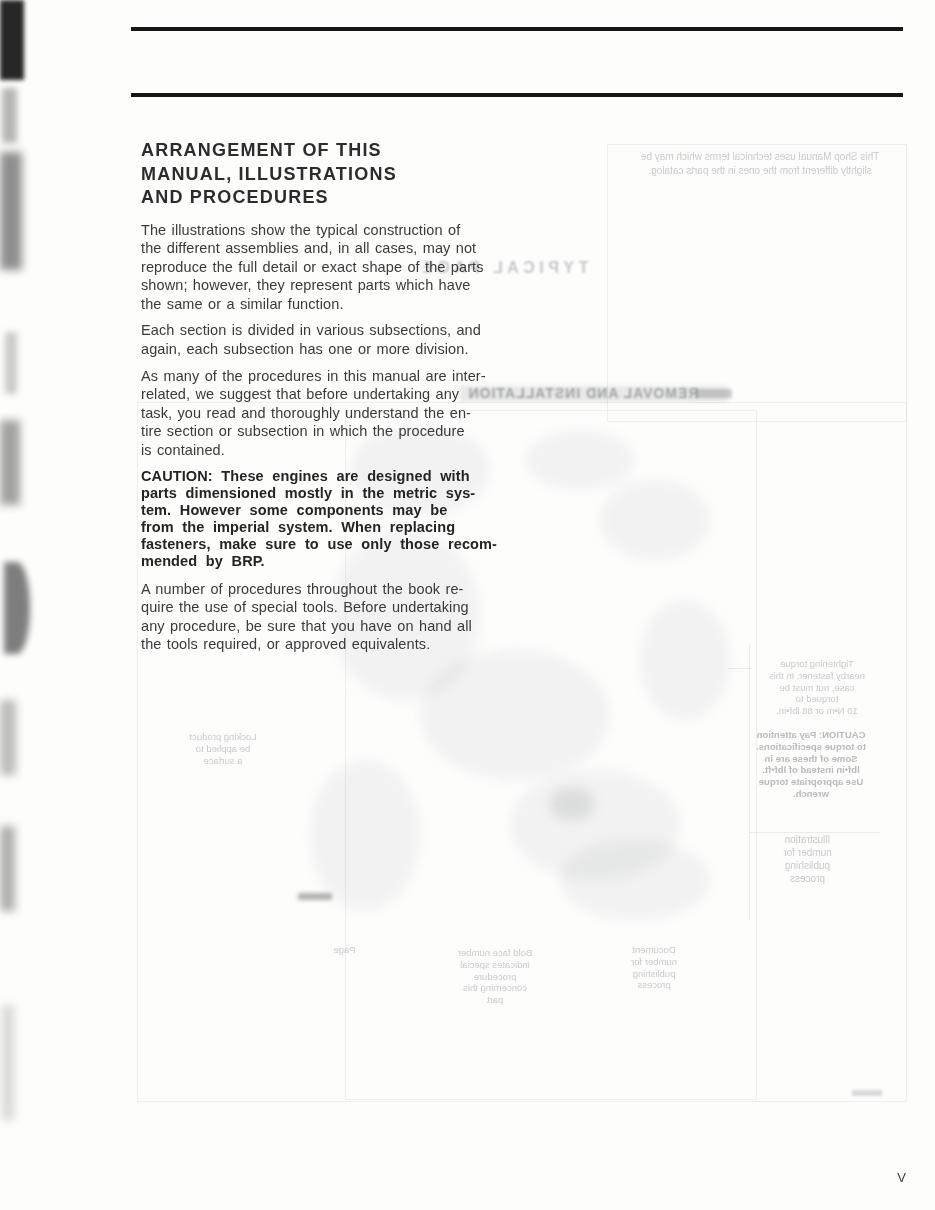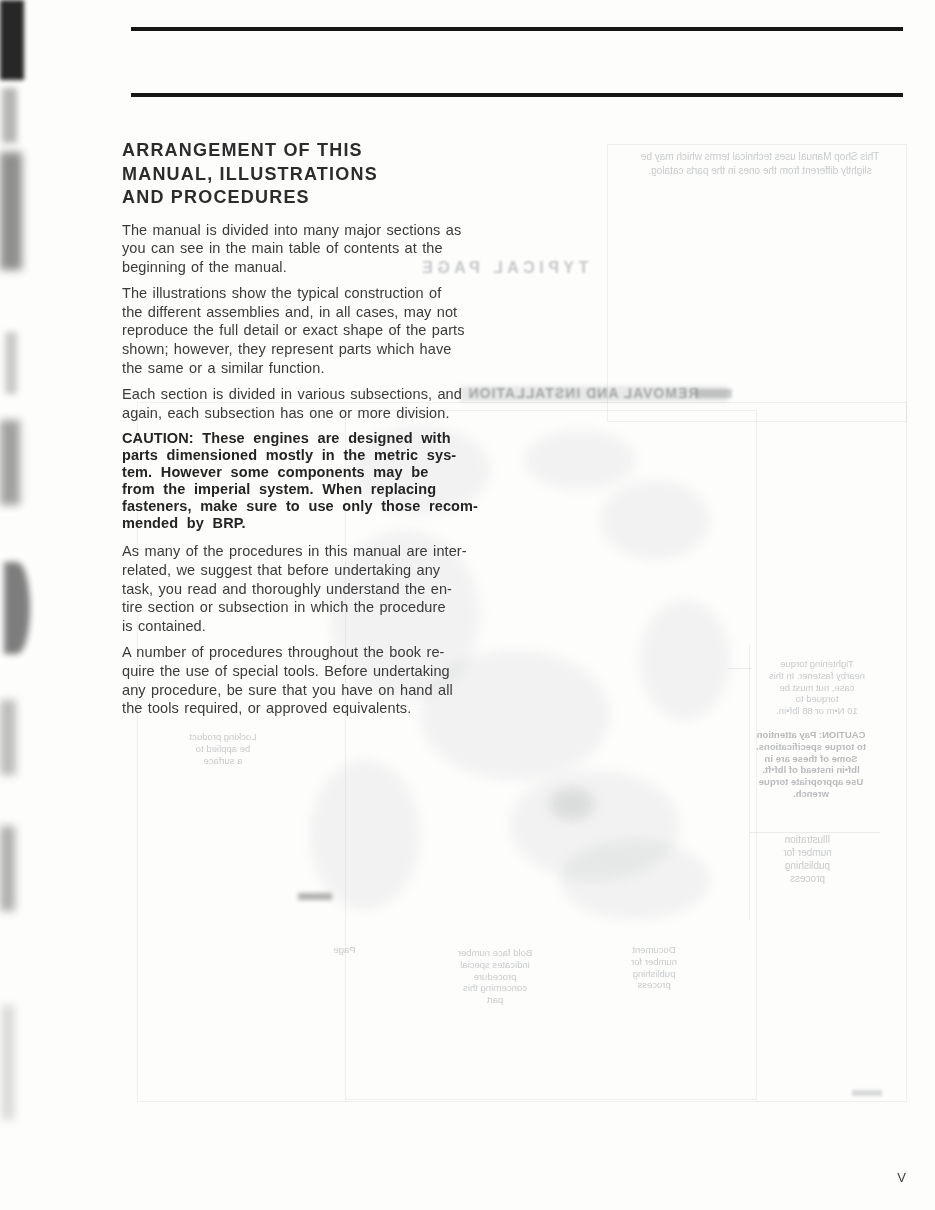--- a/index.html
+++ b/index.html
@@ -7,21 +7,21 @@
   .page{position:relative;width:935px;height:1210px;background:#fdfdfc;overflow:hidden;}
 
   
   .rule{position:absolute;left:131px;width:772px;height:4px;background:#161616;}
   .rule.top{top:27px;}
   .rule.bottom{top:93px;}
   .intro-title{position:absolute;left:131px;top:48px;width:772px;text-align:right;
     font-size:21px;font-weight:700;letter-spacing:1.2px;color:#1c1c1c;}
 
   
-  .article{position:absolute;left:122px;top:139px;width:376px;color:#383838;}
+  .article{position:absolute;left:141px;top:139px;width:376px;color:#383838;}
   .article h1{margin:0 0 11px 0;font-size:18px;line-height:23.5px;font-weight:700;
     letter-spacing:1.2px;color:#2c2c2c;white-space:pre-line;}
   .para{margin:0 0 8px 0;font-size:14.5px;line-height:18.6px;letter-spacing:.1px;
     word-spacing:1.2px;white-space:pre-line;color:#3a3a3a;}
   .para.caution{font-weight:700;line-height:17px;word-spacing:4.5px;color:#242424;margin:2px 0 10px 0;}
 
   
   .ghost{position:absolute;transform:scaleX(-1);color:rgba(125,130,133,.42);
     filter:blur(.7px);white-space:pre-line;text-align:center;pointer-events:none;}
   .ghost.note-top{left:610px;top:150px;width:300px;font-size:10px;line-height:13.5px;}
@@ -124,41 +124,38 @@
   <div class="artifact" style="left:2px;top:1005px;width:12px;height:115px;background:#666;opacity:.25;filter:blur(5px);"></div>
   <div class="artifact" style="left:298px;top:893px;width:34px;height:7px;background:#555;opacity:.45;filter:blur(2px);"></div>
 
   <div class="rule top"></div>
   <div class="rule bottom"></div>
 
   <div class="article">
     <h1>ARRANGEMENT OF THIS
 MANUAL, ILLUSTRATIONS
 AND PROCEDURES</h1>
-    <p class="para">The manual is divided into many major sections as
-you can see in the main table of contents at the
-beginning of the manual.</p>
     <p class="para">The illustrations show the typical construction of
 the different assemblies and, in all cases, may not
 reproduce the full detail or exact shape of the parts
 shown; however, they represent parts which have
 the same or a similar function.</p>
     <p class="para">Each section is divided in various subsections, and
 again, each subsection has one or more division.</p>
+    <p class="para">As many of the procedures in this manual are inter-
+related, we suggest that before undertaking any
+task, you read and thoroughly understand the en-
+tire section or subsection in which the procedure
+is contained.</p>
     <p class="para caution">CAUTION: These engines are designed with
 parts dimensioned mostly in the metric sys-
 tem.  However some components may be
 from the imperial system.  When replacing
 fasteners, make sure to use only those recom-
 mended by BRP.</p>
-    <p class="para">As many of the procedures in this manual are inter-
-related, we suggest that before undertaking any
-task, you read and thoroughly understand the en-
-tire section or subsection in which the procedure
-is contained.</p>
     <p class="para">A number of procedures throughout the book re-
 quire the use of special tools.  Before undertaking
 any procedure, be sure that you have on hand all
 the tools required, or approved equivalents.</p>
   </div>
 
   <div class="page-number">V</div>
 
 </div>
 

